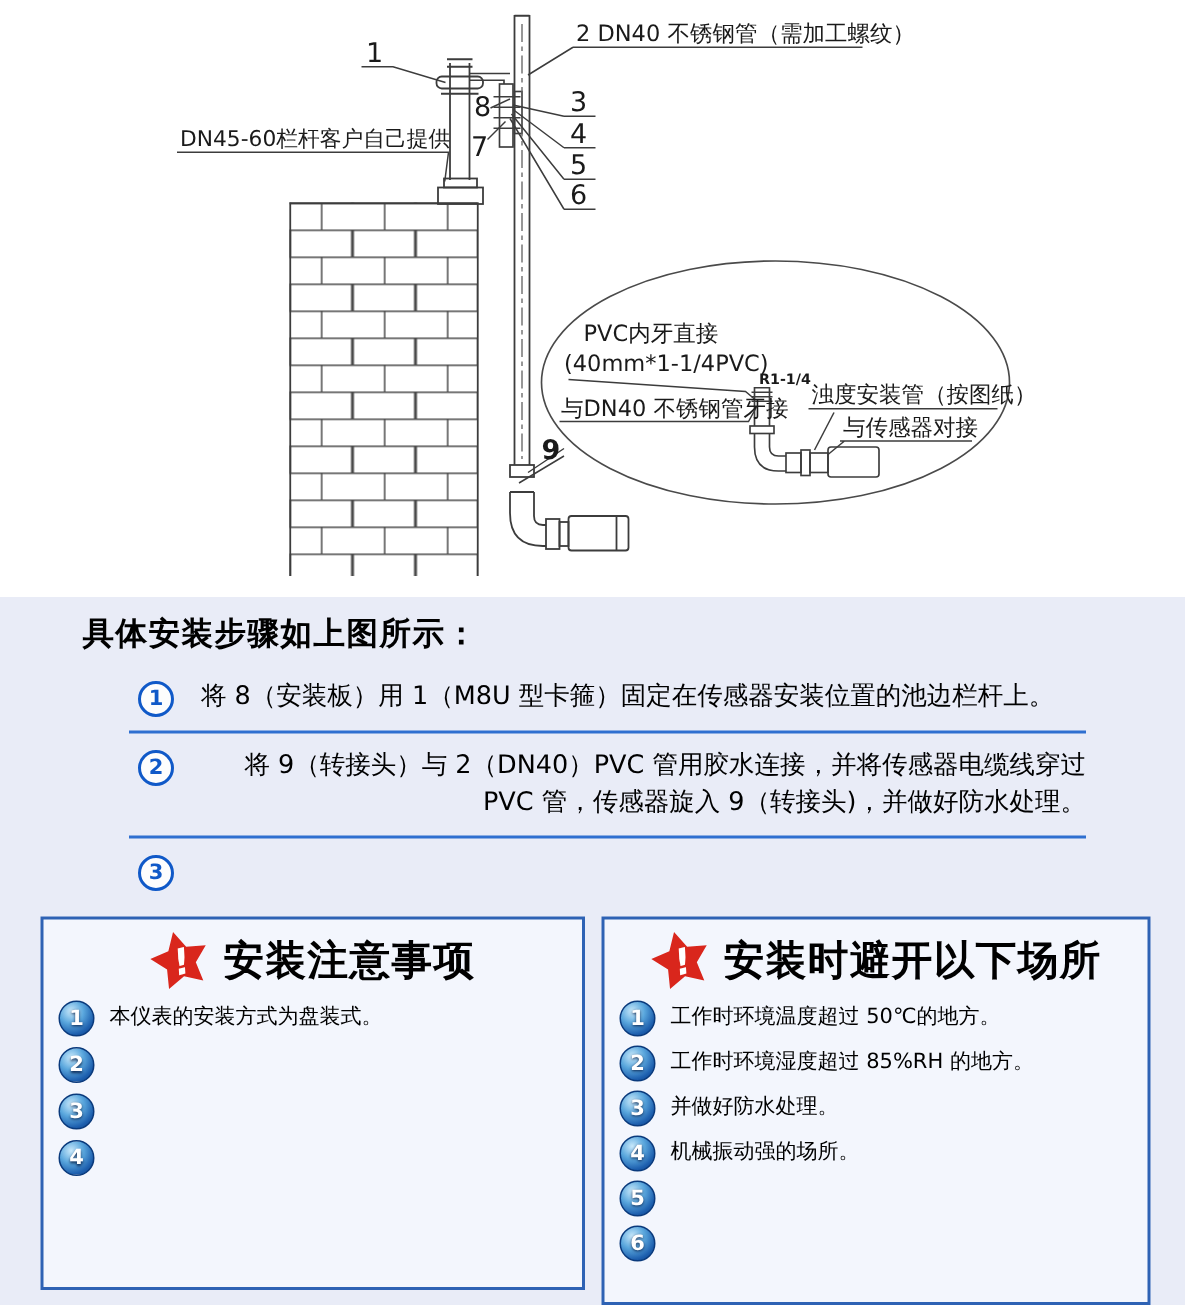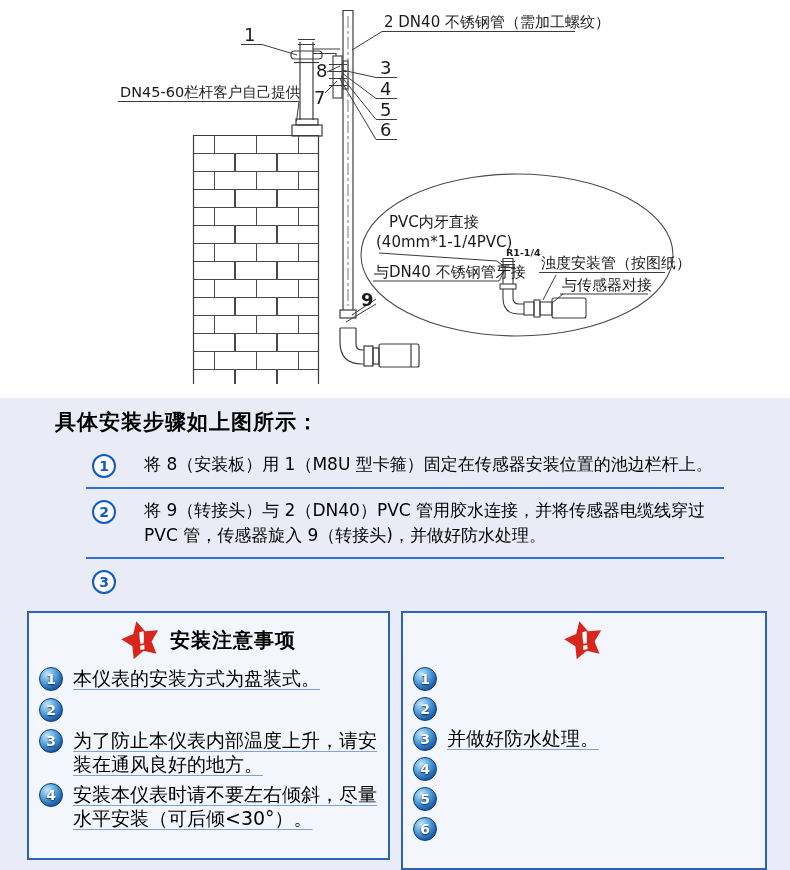--- a/index.html
+++ b/index.html
@@ -12,41 +12,41 @@
   .cad-svg text{fill:#1a1a1a;font-family:"DejaVu Sans","Liberation Sans",sans-serif;}
   .content{padding-top:8px;}
   .steps-heading{margin:2px 0 16px 55px;font-size:21px;font-weight:bold;letter-spacing:1px;}
   .step-row{display:flex;align-items:flex-start;margin:0 66px 0 92px;}
   .step-num{
     flex:0 0 auto;width:20px;height:20px;margin-top:2px;
     border:2.5px solid #1059c8;border-radius:50%;background:#fdfdfd;
     color:#1059c8;font-size:14px;font-weight:bold;
     display:flex;align-items:center;justify-content:center;
   }
-  .step-text{margin:0 0 0 28px;font-size:17px;line-height:25px;max-width:590px;}
+  .step-text{margin:0 0 0 18px;font-size:17px;line-height:25px;max-width:590px;text-align:right;}
   .step-divider{border:none;border-top:2px solid #2f6fd0;margin:9px 66px 9px 86px;}
   .boxes{display:flex;gap:11px;margin:17px 0 0 27px;}
   .warn-box{background:#f3f6fd;border:2px solid #2e62b4;box-sizing:border-box;}
   .notice-box{width:363px;height:249px;}
   .avoid-box{width:366px;height:259px;}
   .box-title-row{display:flex;align-items:center;justify-content:center;gap:9px;padding:6px 0 5px;}
   .star-icon{width:40px;height:42px;transform:rotate(-14deg);}
-  .box-title{font-size:20px;font-weight:bold;letter-spacing:1px;font-family:Liberation Serif, serif;}
+  .box-title{font-size:27px;font-weight:bold;letter-spacing:1px;font-family:Liberation Serif, serif;}
   .warn-item{display:flex;align-items:flex-start;gap:10px;padding:0 8px 0 10px;margin-bottom:6px;}
   .avoid-box .warn-item{margin-bottom:5px;}
   .sphere{
     flex:0 0 auto;width:22px;height:22px;border-radius:50%;
     background:radial-gradient(circle at 34% 28%,#c9e9fb 0%,#5aa7dd 38%,#1d5fae 72%,#0a3d85 100%);
     border:1px solid #0a3a7c;color:#fff;font-size:14px;font-weight:bold;
     display:flex;align-items:center;justify-content:center;
     text-shadow:0 1px 2px rgba(0,20,60,.85);margin-top:1px;
   }
   .warn-text{
-    font-size:19px;line-height:24px;
-    text-decoration:underline;text-decoration-color:#7aa5da;text-decoration-thickness:1px;
+    font-size:14px;line-height:24px;
+    text-decoration-color:#7aa5da;text-decoration-thickness:1px;
     text-underline-offset:4px;
   }
 </style>
 </head>
 <body>
 
 <div class="diagram-section">
   <svg class="cad-svg" width="790" height="398" viewBox="0 0 790 398">
     <defs>
       <pattern id="bricks" width="42" height="36" patternUnits="userSpaceOnUse" patternTransform="translate(193,135)">
@@ -168,47 +168,49 @@
       </div>
       <div class="warn-item">
         <span class="sphere">1</span>
         <span class="warn-text">本仪表的安装方式为盘装式。</span>
       </div>
       <div class="warn-item">
         <span class="sphere">2</span>
       </div>
       <div class="warn-item">
         <span class="sphere">3</span>
-        <span class="warn-text">为了防止本仪表内部温度上升，请安装在通风良好的地方。</span>
       </div>
       <div class="warn-item">
         <span class="sphere">4</span>
-        <span class="warn-text">安装本仪表时请不要左右倾斜，尽量水平安装（可后倾&lt;30°）。</span>
       </div>
     </div>
 
     <div class="warn-box avoid-box">
       <div class="box-title-row">
         <svg class="star-icon" viewBox="0 0 100 100">
           <polygon points="50,2 65.3,31 97.6,36.5 74.7,60 79.4,92.5 50,78 20.6,92.5 25.3,60 2.4,36.5 34.7,31" fill="#d9261c"></polygon>
           <text x="52" y="74" font-size="60" font-weight="bold" font-style="italic" fill="#ffffff" text-anchor="middle">!</text>
         </svg>
+        <span class="box-title">安装时避开以下场所</span>
       </div>
       <div class="warn-item">
         <span class="sphere">1</span>
+        <span class="warn-text">工作时环境温度超过 50℃的地方。</span>
       </div>
       <div class="warn-item">
         <span class="sphere">2</span>
+        <span class="warn-text">工作时环境湿度超过 85%RH 的地方。</span>
       </div>
       <div class="warn-item">
         <span class="sphere">3</span>
         <span class="warn-text">并做好防水处理。</span>
       </div>
       <div class="warn-item">
         <span class="sphere">4</span>
+        <span class="warn-text">机械振动强的场所。</span>
       </div>
       <div class="warn-item">
         <span class="sphere">5</span>
       </div>
       <div class="warn-item">
         <span class="sphere">6</span>
       </div>
     </div>
 
   </div>

